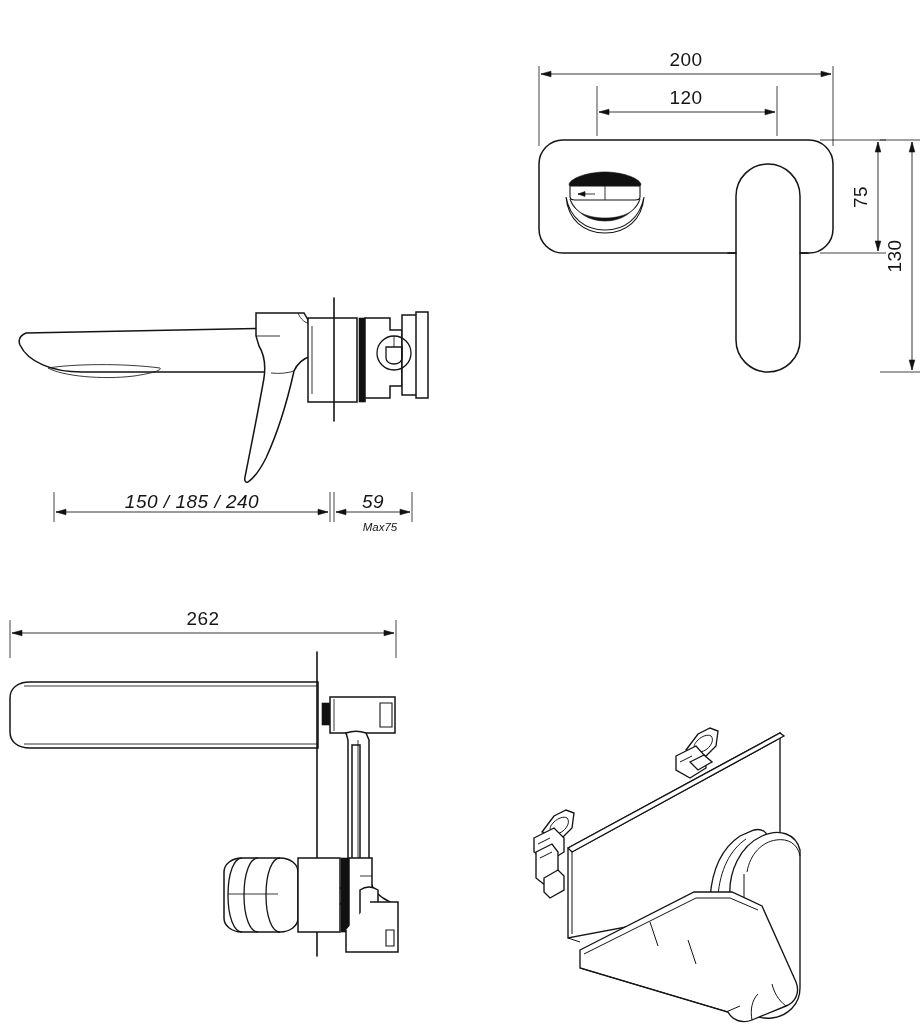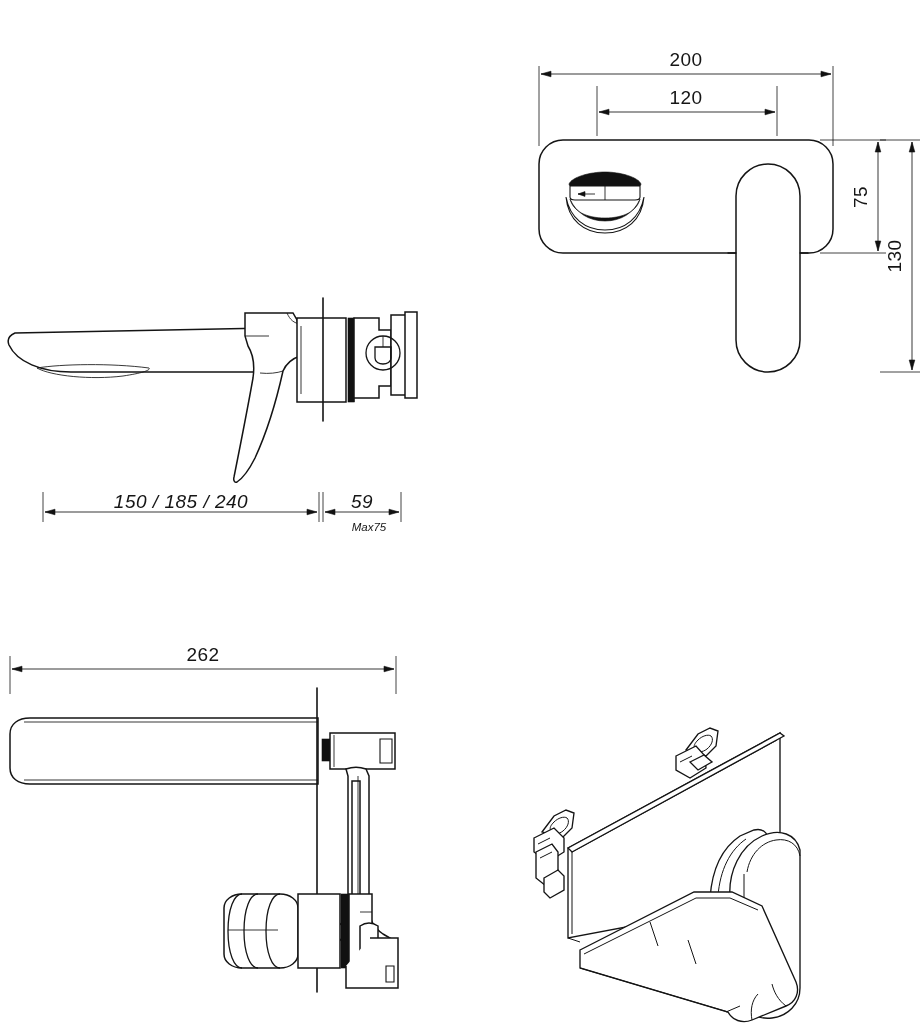--- a/index.html
+++ b/index.html
@@ -32,21 +32,21 @@
   .extline{stroke:#141414;stroke-width:0.8;fill:none;}
   .solidblk{fill:#111111;stroke:#111111;stroke-width:0.6;}
   .iso{stroke:#141414;stroke-width:1.35;fill:#ffffff;}
   .iso-thin{stroke:#141414;stroke-width:1.0;fill:none;}
 </style>
 </head>
 <body>
 
 <div class="sheet">
 
-  <div class="view" style="left:1px;top:140px;width:460px;height:280px;font-style:italic;">
+  <div class="view" style="left:12px;top:140px;width:460px;height:280px;font-style:italic;">
     <svg width="460" height="280" viewBox="0 0 460 280" aria-hidden="true">
 
       <path class="outline" d="M8,205 C6,200 7,196 14,193 L268,188 L268,232 L70,232
                C40,232 16,222 8,205 Z"></path>
 
       <path class="hair" d="M36,228 C50,236 90,240 122,236 C142,233 150,230 148,228"></path>
       <path class="hair" d="M36,228 C60,224 110,223 148,228"></path>
 
       <path class="outline" d="M244,173 L292,173 L296,180 L300,205 L299,216
             C290,219 285,224 282,231
@@ -140,21 +140,21 @@
 
       <path class="extline" d="M380,104 L420,104"></path>
       <path class="extline" d="M380,336 L420,336"></path>
       <path class="dimline" d="M412,106 L412,334"></path>
       <path class="solidblk" d="M412,106 L409.2,116 L414.8,116 Z"></path>
       <path class="solidblk" d="M412,334 L409.2,324 L414.8,324 Z"></path>
       <text class="dim-text" x="401" y="220" text-anchor="middle" transform="rotate(-90 401 220)">130</text>
     </svg>
   </div>
 
-  <div class="view" style="left:0px;top:636px;width:460px;height:380px;">
+  <div class="view" style="left:0px;top:600px;width:460px;height:380px;">
     <svg width="460" height="380" viewBox="0 0 460 380" aria-hidden="true">
 
       <path class="extline" d="M10,20 L10,58"></path>
       <path class="extline" d="M396,20 L396,58"></path>
       <path class="dimline" d="M12,33 L394,33"></path>
       <path class="solidblk" d="M12,33 L22,30.2 L22,35.8 Z"></path>
       <path class="solidblk" d="M394,33 L384,30.2 L384,35.8 Z"></path>
       <text class="dim-text" x="203" y="25" text-anchor="middle">262</text>
 
       <path class="outline" d="M10,98 C10,88 18,82 30,82 L318,82 L318,148 L30,148

